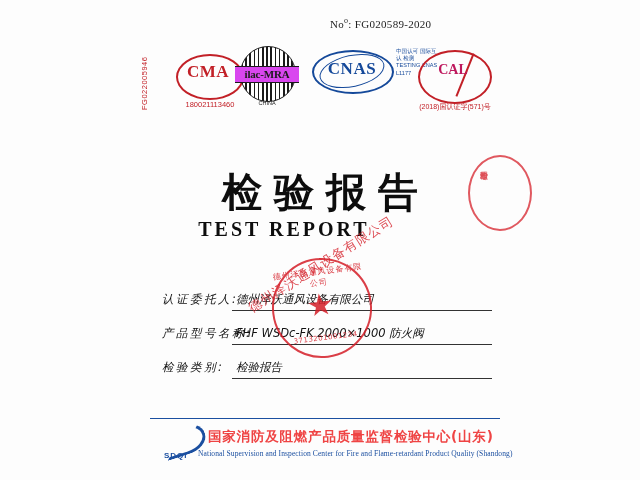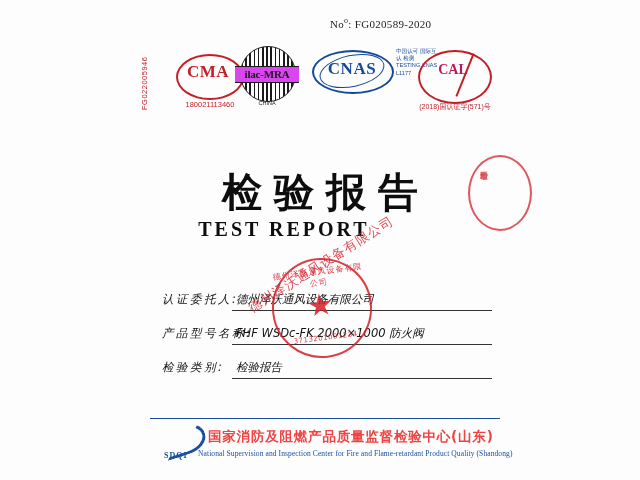--- a/index.html
+++ b/index.html
@@ -426,21 +426,21 @@
     transform: rotate(-18deg);
   }
   .sdqi-text {
     position: absolute;
     left: 2px;
     top: 26px;
     font-size: 8px;
     font-weight: bold;
     color: #1b4fa0;
     letter-spacing: 1px;
-    font-family: Liberation Serif, serif;
+    font-family: Liberation Sans, sans-serif;
   }
   .footer-cn {
     position: absolute;
     left: 208px;
     top: 428px;
     font-size: 13.5px;
     font-weight: bold;
     color: #ef4444;
     letter-spacing: .8px;
     font-family: "DejaVu Sans", sans-serif;

